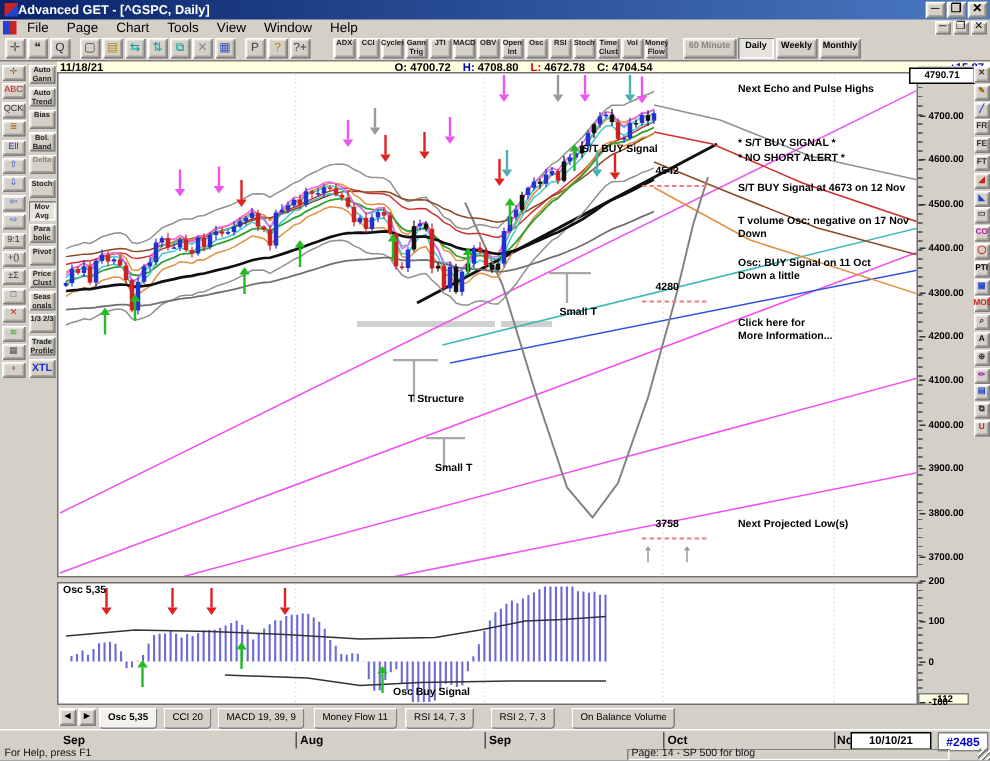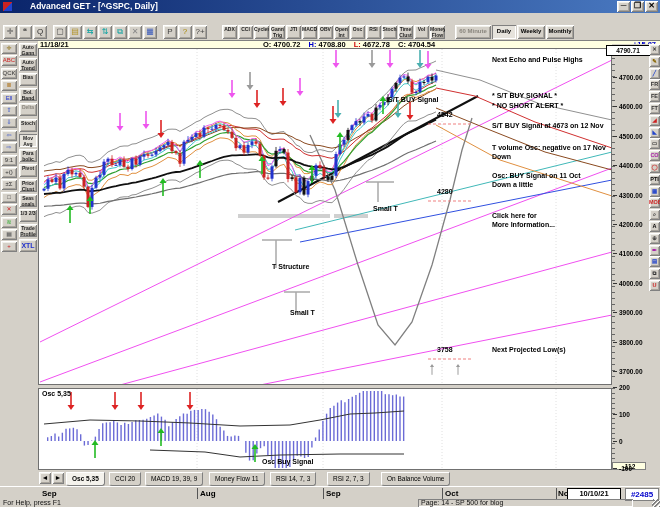--- a/index.html
+++ b/index.html
@@ -38,26 +38,33 @@
   .anno{position:absolute;font-size:7px;font-weight:bold;color:#000;white-space:nowrap;}
   svg{position:absolute;}
 </style>
 </head>
 <body>
 
 <div id="root">
 
   <div id="titlebar" class="abs">
     <div class="abs" style="left:3px;top:2px;width:9px;height:9px;background:linear-gradient(135deg,#cc2222 50%,#2244cc 50%);"></div>
-    <span class="abs" style="left:30px;">Advanced GET - [^GSPC, Daily]</span>
+    <span class="abs" style="left:12px;">Advanced GET - [^GSPC, Daily]</span>
     <div class="abs b3d" style="right:30px;top:1px;width:13px;height:11px;font-size:8px;text-align:center;line-height:10px;color:#000;">─</div>
     <div class="abs b3d" style="right:16px;top:1px;width:13px;height:11px;font-size:8px;text-align:center;line-height:10px;color:#000;">❐</div>
     <div class="abs b3d" style="right:2px;top:1px;width:13px;height:11px;font-size:8px;text-align:center;line-height:10px;color:#000;">✕</div>
   </div>
 
+  <div id="menubar" class="abs">
+    <div class="abs" style="left:2px;top:1px;width:9px;height:9px;background:linear-gradient(90deg,#2244cc 40%,#cc2222 60%);"></div>
+    <div id="menuitems" class="abs" style="left:12px;"><span class="menuitem">File</span><span class="menuitem">Page</span><span class="menuitem">Chart</span><span class="menuitem">Tools</span><span class="menuitem">View</span><span class="menuitem">Window</span><span class="menuitem">Help</span></div>
+    <div class="abs b3d" style="right:26px;top:1px;width:11px;height:9px;font-size:7px;text-align:center;line-height:8px;">─</div>
+    <div class="abs b3d" style="right:14px;top:1px;width:11px;height:9px;font-size:7px;text-align:center;line-height:8px;">❐</div>
+    <div class="abs b3d" style="right:2px;top:1px;width:11px;height:9px;font-size:7px;text-align:center;line-height:8px;">✕</div>
+  </div>
 
   <div id="toolbar" class="abs">
       <div class="tbtn b3d" style="left: 3px; width: 14px; font-size: 8px; line-height: 13px; color: rgb(85, 85, 85);">✛</div>
       <div class="tbtn b3d" style="left: 18px; width: 14px; font-size: 8px; line-height: 13px; color: rgb(51, 51, 51);">❝</div>
       <div class="tbtn b3d" style="left: 33px; width: 14px; font-size: 8px; line-height: 13px; color: rgb(51, 51, 51);">Q</div>
       <div class="tbtn b3d" style="left: 53px; width: 14px; font-size: 8px; line-height: 13px; color: rgb(68, 68, 68);">▢</div>
       <div class="tbtn b3d" style="left: 68px; width: 14px; font-size: 8px; line-height: 13px; color: rgb(176, 144, 32);">▤</div>
       <div class="tbtn b3d" style="left: 83px; width: 14px; font-size: 8px; line-height: 13px; color: rgb(0, 160, 160);">⇆</div>
       <div class="tbtn b3d" style="left: 98px; width: 14px; font-size: 8px; line-height: 13px; color: rgb(0, 160, 160);">⇅</div>
       <div class="tbtn b3d" style="left: 113px; width: 14px; font-size: 8px; line-height: 13px; color: rgb(0, 160, 160);">⧉</div>

